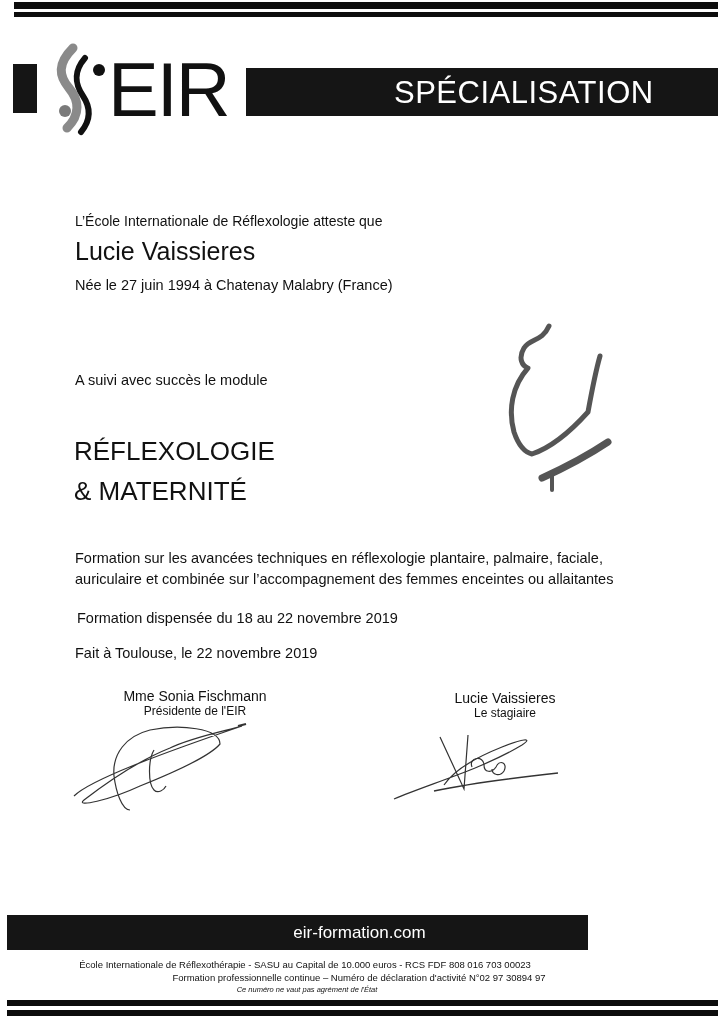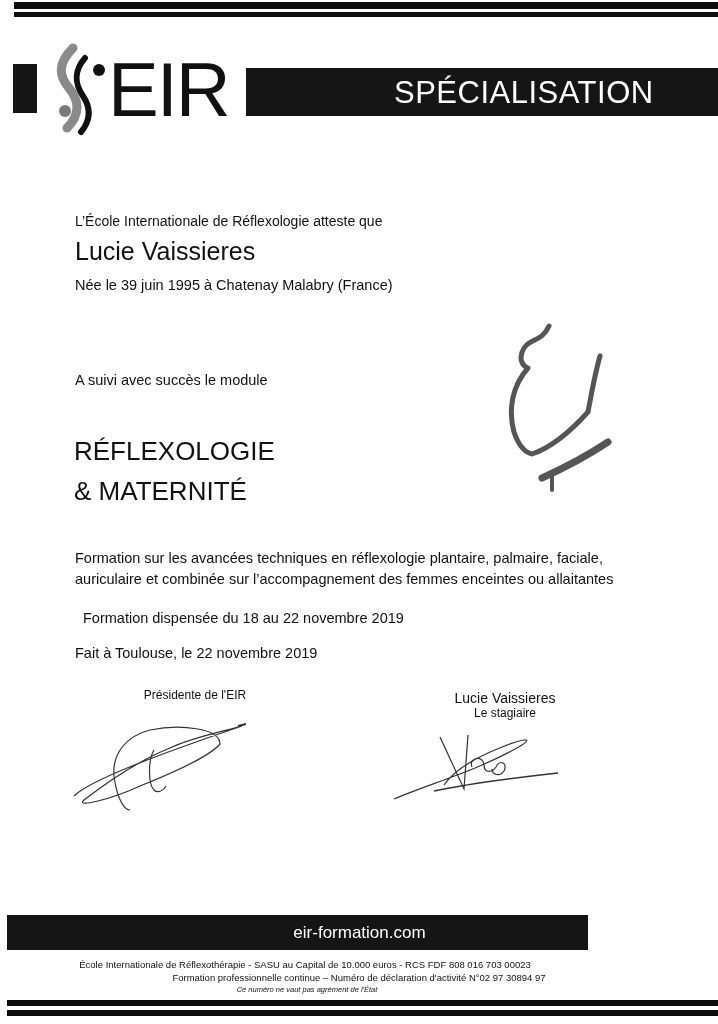--- a/index.html
+++ b/index.html
@@ -26,40 +26,41 @@
   </svg>
   <div class="txt" style="left:108px;top:52px;font-size:76px;line-height:76px;font-weight:400;letter-spacing:-2px;color:#111;">EIR</div>
 </div>
 
 <div class="bar" style="left:246px;top:68px;width:466px;height:48px;background:#151515;padding-left:28px;">
   <div class="txt" style="left:148px;top:8px;font-size:31px;line-height:34px;color:#fff;letter-spacing:0.5px;">SPÉCIALISATION</div>
 </div>
 
 <div class="txt" style="left:75px;top:213px;font-size:14px;">L’École Internationale de Réflexologie atteste que</div>
 <div class="txt" style="left:75px;top:237px;font-size:25px;">Lucie Vaissieres</div>
-<div class="txt" style="left:75px;top:277px;font-size:14.5px;">Née le 39 juin 1995 à Chatenay Malabry  (France)</div>
+<div class="txt" style="left:75px;top:277px;font-size:14.5px;">Née le 27 juin 1994 à Chatenay Malabry  (France)</div>
 
 <div class="txt" style="left:75px;top:372px;font-size:14.5px;">A suivi avec succès le module</div>
 
 <div class="txt" style="left:74px;top:436px;font-size:26px;">RÉFLEXOLOGIE</div>
 <div class="txt" style="left:74px;top:476px;font-size:26px;">&amp; MATERNITÉ</div>
 
 <svg style="left:500px;top:320px;" width="120" height="170" viewBox="0 0 120 170">
   <path d="M49 6 C 42 22, 30 18, 24 28 C 18 38, 22 46, 28 48 C 12 66, 8 90, 14 112 C 18 124, 24 132, 32 134 C 50 128, 70 112, 88 92 C 92 70, 96 50, 100 36" fill="none" stroke="#555" stroke-width="5" stroke-linecap="round" stroke-linejoin="round"></path>
   <path d="M42 158 C 64 148, 90 134, 108 122" fill="none" stroke="#555" stroke-width="7" stroke-linecap="round"></path>
   <path d="M52 156 L 52 170" fill="none" stroke="#555" stroke-width="4" stroke-linecap="round"></path>
 </svg>
 
 <div class="txt" style="left:75px;top:550px;font-size:14.5px;">Formation sur les avancées techniques en réflexologie plantaire, palmaire, faciale,</div>
 <div class="txt" style="left:75px;top:571px;font-size:14.5px;">auriculaire et combinée sur l’accompagnement des femmes enceintes ou allaitantes</div>
 
-<div class="txt" style="left:83px;top:610px;font-size:14.5px;">Formation dispensée du 18 au 22 novembre 2019</div>
+<div class="txt" style="left:77px;top:610px;font-size:14.5px;">Formation dispensée du 18 au 22 novembre 2019</div>
 <div class="txt" style="left:75px;top:645px;font-size:14.5px;">Fait à Toulouse, le 22 novembre 2019</div>
 
 <div class="abs" style="left:100px;top:688px;width:190px;text-align:center;">
+  <div style="font-size:14px;line-height:16px;">Mme Sonia Fischmann</div>
   <div style="font-size:12px;line-height:15px;">Présidente de l'EIR</div>
 </div>
 <svg style="left:70px;top:720px;" width="180" height="95" viewBox="0 0 180 95">
   <path d="M4 76 C 20 60, 90 34, 172 6 C 150 12, 120 18, 100 28 C 70 40, 40 60, 14 80 C 4 88, 40 80, 70 66 C 110 50, 140 36, 150 24 C 150 8, 110 4, 80 10 C 56 16, 42 34, 44 56 C 46 72, 52 90, 60 90" fill="none" stroke="#333" stroke-width="1.2"></path>
   <path d="M84 30 C 78 40, 78 64, 84 70 C 88 74, 94 70, 96 66" fill="none" stroke="#333" stroke-width="1.2"></path>
   <path d="M168 6 L 176 4" fill="none" stroke="#333" stroke-width="2"></path>
 </svg>
 
 <div class="abs" style="left:440px;top:690px;width:130px;text-align:center;">
   <div style="font-size:14px;line-height:16px;">Lucie Vaissieres</div>

